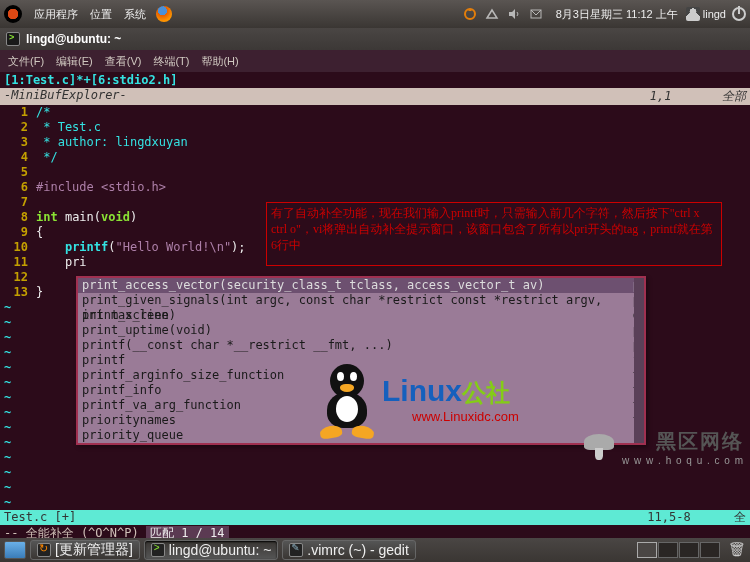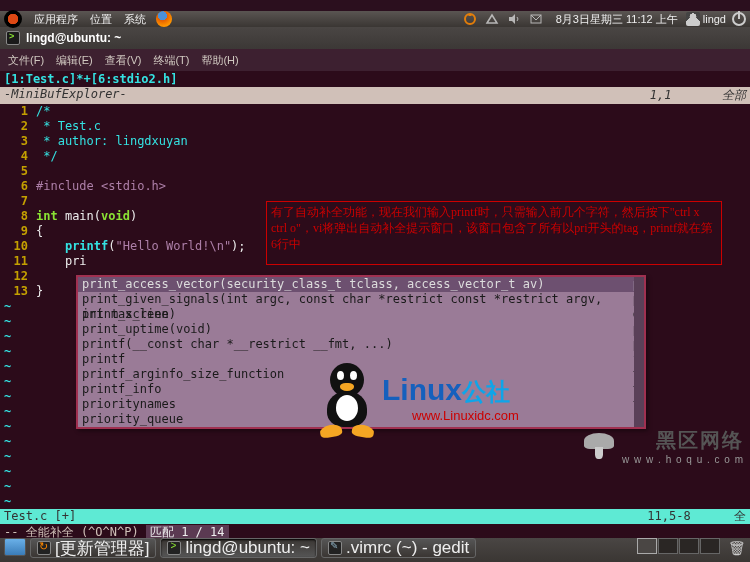--- a/index.html
+++ b/index.html
@@ -1,19 +1,19 @@
 <!DOCTYPE html>
 <html><head>
 <meta charset="utf-8">
 <style>
 * { margin: 0; padding: 0; box-sizing: border-box; }
 body { width: 750px; height: 562px; background: #2b0f1e; font-family: "DejaVu Sans Mono", monospace; font-size: 12px; overflow: hidden; position: relative; }
 
 
-.top-panel { height: 16px; background: linear-gradient(#5a5552, #3a3633); display: flex; align-items: center; color: #eee; font-family: sans-serif; font-size: 11px; padding: 0 4px; margin-top: 11px; }
+.top-panel { height: 28px; background: linear-gradient(#5a5552, #3a3633); display: flex; align-items: center; color: #eee; font-family: sans-serif; font-size: 11px; padding: 0 4px; }
 .top-panel .ubuntu-logo { width: 18px; height: 18px; background: radial-gradient(circle, #dd4814 40%, #000 42%); border-radius: 50%; margin-right: 6px; }
 .top-panel .menu-item { padding: 0 6px; cursor: pointer; }
 .top-panel .ff-icon { width: 16px; height: 16px; background: radial-gradient(circle at 40% 30%, #4a90d9 30%, #e66000 32%, #ff9500 70%); border-radius: 50%; margin-left: 4px; }
 .top-panel .spacer { flex: 1; }
 .top-panel .tray-icon { width: 16px; height: 14px; margin: 0 3px; opacity: 0.85; }
 .top-panel .clock { padding: 0 8px; }
 .top-panel .user-icon { width: 14px; height: 14px; background: radial-gradient(circle at 50% 35%, #ccc 30%, transparent 31%), radial-gradient(circle at 50% 90%, #ccc 50%, transparent 51%); background-color: #444; border-radius: 2px; margin-right: 3px; }
 .top-panel .power { width: 14px; height: 14px; border: 2px solid #ccc; border-radius: 50%; position: relative; margin-left: 6px; }
 .top-panel .power::after { content: ""; position: absolute; top: -3px; left: 4px; width: 2px; height: 8px; background: #ccc; }
 
@@ -69,39 +69,39 @@
 .tux .head::after { right: 7px; }
 .tux .beak { width: 14px; height: 8px; background: #f5a623; position: absolute; top: 20px; left: 10px; border-radius: 40% 40% 50% 50%; }
 .tux .body { width: 40px; height: 36px; background: #111; border-radius: 50% 50% 40% 40%; margin: -6px auto 0; position: relative; }
 .tux .belly { width: 22px; height: 26px; background: #fff; border-radius: 50%; position: absolute; top: 4px; left: 9px; }
 .tux .feet { position: absolute; bottom: -4px; left: 2px; width: 54px; height: 14px; }
 .tux .feet::before, .tux .feet::after { content: ""; position: absolute; width: 22px; height: 12px; background: #f5a623; border-radius: 50% 50% 30% 30%; bottom: 0; }
 .tux .feet::before { left: 0; transform: rotate(-10deg); }
 .tux .feet::after { right: 0; transform: rotate(10deg); }
 .wm-text { margin-left: 6px; }
 .wm-text .big { font-family: sans-serif; font-size: 30px; font-weight: bold; color: #1560bd; }
-.wm-text .big .cn { color: #0ea5e9; font-size: 24px; }
+.wm-text .big .cn { color: #84cc16; font-size: 24px; }
 .wm-text .url { color: #cc0000; font-family: sans-serif; font-size: 13px; margin-left: 30px; }
 
 
 .stat1 { background: #5eead4; color: #333; padding: 0 4px; display: flex; height: 15px; line-height: 15px;}
 .stat1 .right { margin-left: auto; }
 .stat2 { background: #2c0b1a; color: #d0c0b8; padding: 0 4px; height: 16px; line-height: 16px; }
 .stat2 .match { background: #5b3a52; color: #eee; padding: 0 4px; }
 
 
 .corner-wm { position: absolute; right: 6px; bottom: 44px; width: 160px; text-align: right; pointer-events:none; }
 .corner-wm .mush { width: 30px; height: 26px; position: absolute; left: 0; top: 6px; }
 .corner-wm .mush .cap { width: 30px; height: 16px; background: #aaa; border-radius: 50% 50% 20% 20%; }
 .corner-wm .mush .stem { width: 8px; height: 12px; background: #ccc; margin: -2px auto 0; border-radius: 0 0 40% 40%; }
 .corner-wm .t1 { font-family: "SimHei", sans-serif; font-size: 20px; font-weight: bold; color: #555; letter-spacing: 2px; }
 .corner-wm .t2 { font-family: sans-serif; font-size: 10px; color: #999; letter-spacing: 1px; }
 
 
-.taskbar { position: absolute; bottom: 0; left: 0; right: 0; height: 24px; background: linear-gradient(#4a4644, #3a3633); display: flex; align-items: flex-start; font-family: sans-serif; font-size: 17px; color: #eee; padding: 0 4px; }
+.taskbar { position: absolute; bottom: 0; left: 0; right: 0; height: 24px; background: linear-gradient(#4a4644, #3a3633); display: flex; align-items: center; font-family: sans-serif; font-size: 14px; color: #eee; padding: 11px 4px; }
 .taskbar .show-desktop { width: 22px; height: 18px; background: linear-gradient(#6ab0e8, #3a7cb8); border: 1px solid #555; border-radius: 2px; margin-right: 4px; }
 .taskbar .task { display: flex; align-items: center; background: linear-gradient(#555, #3a3633); border: 1px solid #666; border-radius: 3px; height: 20px; padding: 0 6px; margin-right: 4px; cursor: pointer; max-width: 190px; overflow: hidden; white-space: nowrap; }
 .taskbar .task.active { background: linear-gradient(#3a3633, #555); box-shadow: inset 0 1px 2px #000; }
 .taskbar .task .ticon { width: 14px; height: 14px; margin-right: 4px; background: #222; border: 1px solid #888; border-radius: 2px; position: relative; }
 .taskbar .task .ticon.updater::after { content:"↻"; position:absolute; left:1px; top:-2px; font-size:11px; color:#f80;}
 .taskbar .task .ticon.term::after { content:">"; position:absolute; left:2px; top:-2px; font-size:10px; color:#8ae234;}
 .taskbar .task .ticon.gedit::after { content:"✎"; position:absolute; left:1px; top:-2px; font-size:10px; color:#8ab;}
 .taskbar .spacer { flex: 1; }
 .taskbar .pager { display: flex; gap: 1px; margin-right: 4px; }
 .taskbar .pager .ws { width: 20px; height: 16px; background: #2a2624; border: 1px solid #666; }
@@ -240,20 +240,24 @@
         </div>
         <div class="row">
           <span>printf_arginfo_size_function</span>
           <span class="kind">t</span>
         </div>
         <div class="row">
           <span>printf_info</span>
           <span class="kind">t</span>
         </div>
         <div class="row">
+          <span>printf_va_arg_function</span>
+          <span class="kind">t</span>
+        </div>
+        <div class="row">
           <span>prioritynames</span>
           <span class="kind">t</span>
         </div>
         <div class="row">
           <span>priority_queue</span>
           <span class="kind">s</span>
         </div>
       </div>
     <div class="popup-scroll"></div>
   </div>

